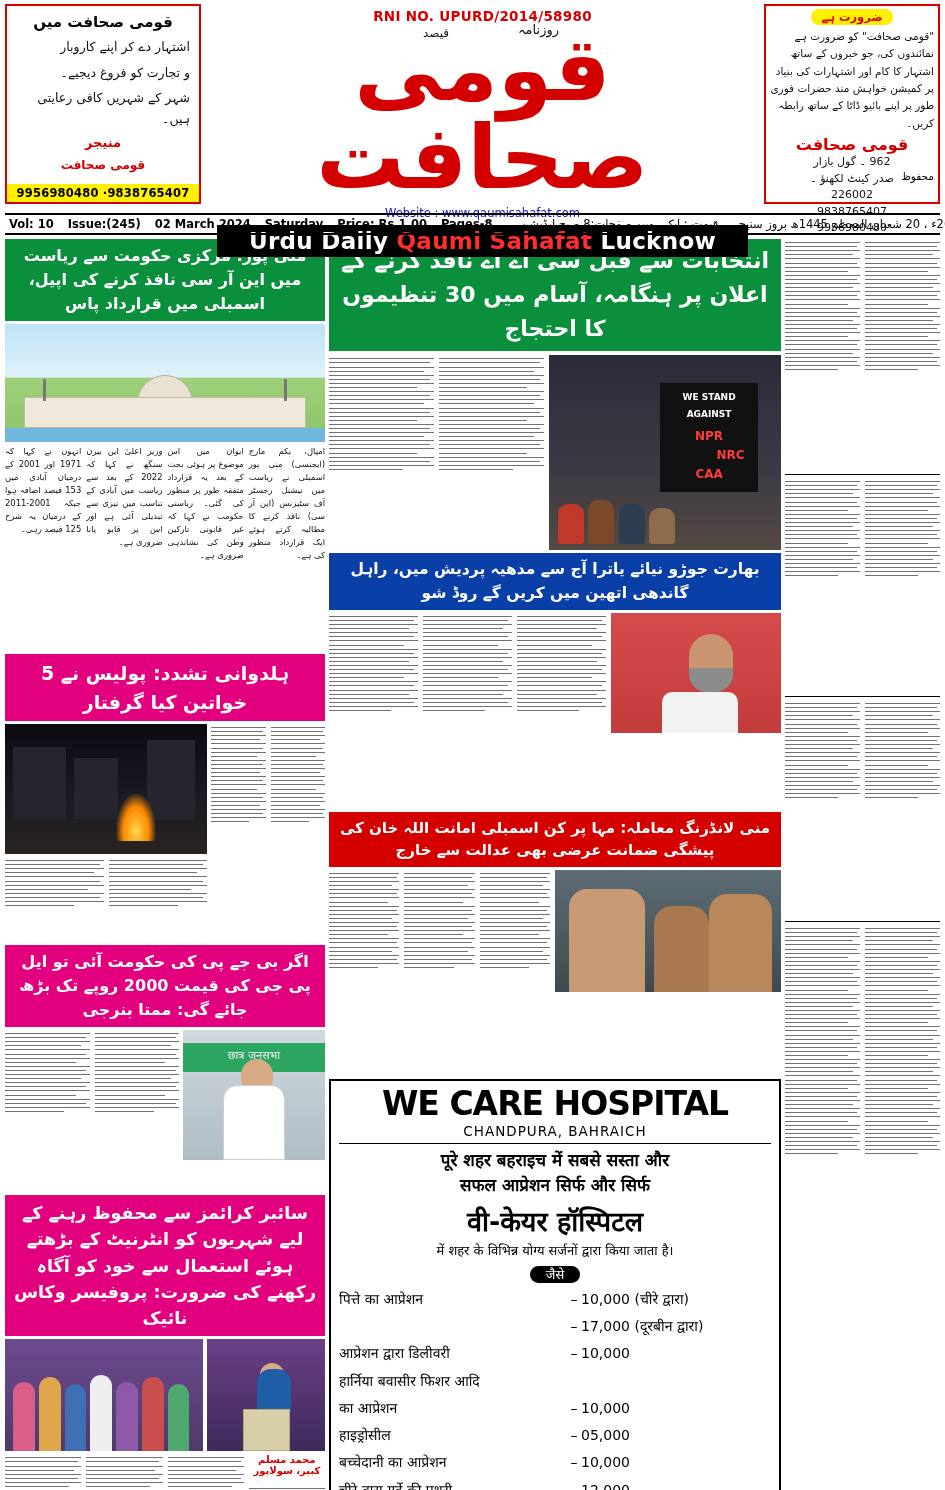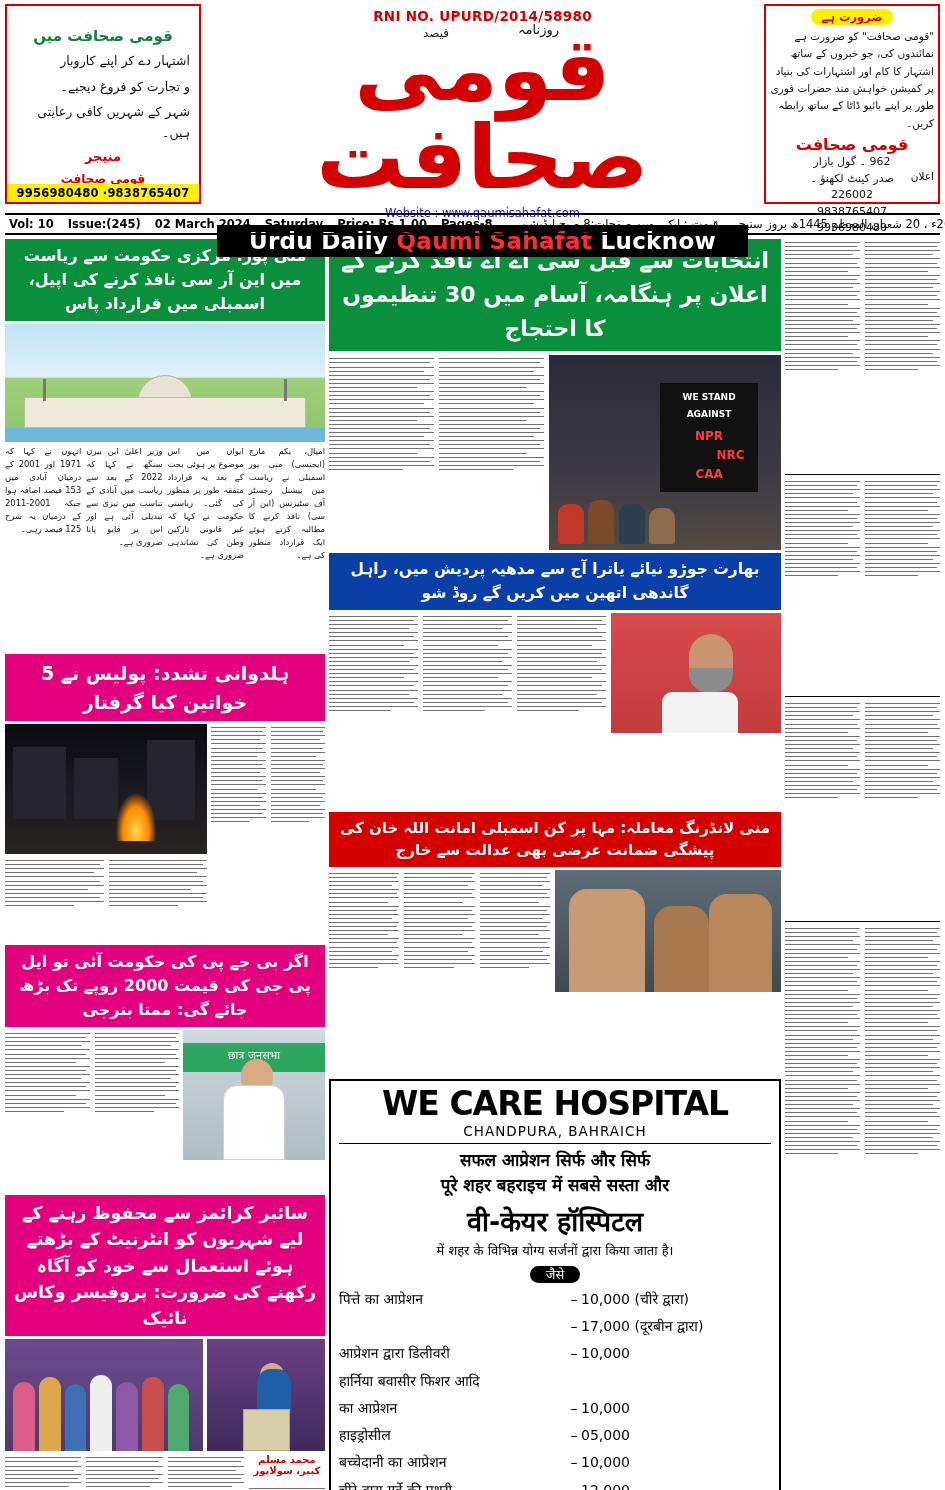--- a/index.html
+++ b/index.html
@@ -14,22 +14,22 @@
   .page { width:945px; height:1490px; position:relative; padding:4px 5px; }
 
   
   .masthead { display:flex; height:200px; border-bottom:0; }
   .mast-left {
     width:196px; border:2px solid #d40000; background:#ffffff;
     display:flex; flex-direction:column; align-items:center; justify-content:flex-start;
     padding:4px 3px 0 3px; position:relative;
   }
   .mast-left .ml-title {
-    color:#15803d; font-size:15px; font-weight:bold; text-align:left; direction:rtl;
-    line-height:1.35; margin-top:16px;
+    color:#000000; font-size:15px; font-weight:bold; text-align:left; direction:rtl;
+    line-height:1.35; margin-top:2px;
   }
   .mast-left .ml-body {
     color:#111; font-size:12.5px; text-align:right; direction:rtl; line-height:1.7;
     margin-top:4px; width:100%; padding-right:6px;
   }
   .mast-left .ml-sign {
     color:#d40000; font-size:13px; font-weight:bold; text-align:center; margin-top:5px;
     direction:rtl; line-height:1.4;
   }
   .mast-left .ml-phone {
@@ -194,21 +194,21 @@
 
     <div class="mast-right">
       <div class="mr-badge">ضرورت ہے</div>
       <div class="mr-body">"قومی صحافت" کو ضرورت ہے نمائندوں کی، جو خبروں کے ساتھ اشتہار کا کام اور اشتہارات کی بنیاد پر کمیشن خواہش مند حضرات فوری طور پر اپنے بائیو ڈاٹا کے ساتھ رابطہ کریں۔</div>
       <div class="mr-logo">قومی صحافت</div>
       <div class="mr-addr">962 ۔ گول بازار</div>
       <div class="mr-addr">صدر کینٹ لکھنؤ ۔</div>
       <div class="mr-addr">226002</div>
       <div class="mr-phones">9838765407</div>
       <div class="mr-phones">9956980480</div>
-      <div class="mr-mobile">اعلان</div>
+      <div class="mr-mobile">محفوظ</div>
     </div>
   </div>
 
   <div class="infobar">
     <span class="seg">Vol: 10</span>
     <span class="seg">Issue:(245)</span>
     <span class="seg">02 March  2024</span>
     <span class="seg">Saturday</span>
     <span class="seg">Price: Rs.1.00</span>
     <span class="seg">Pages-8</span>
@@ -718,22 +718,22 @@
           <div class="p" style="left:44%; width:24%; height:70%; background:#a8784f;"></div>
           <div class="p" style="right:4%; width:28%; height:80%; background:#b9875c;"></div>
         </div>
       </div>
 
       <div style="margin-top:4px; height:530px;">
         <div class="ad">
           <div class="ad-title">WE CARE HOSPITAL</div>
           <div class="ad-sub">CHANDPURA, BAHRAICH</div>
           <div class="ad-rule"></div>
+          <div class="ad-l1">पूरे शहर बहराइच में सबसे सस्ता और</div>
           <div class="ad-l1">सफल आप्रेशन सिर्फ और सिर्फ</div>
-          <div class="ad-l1">पूरे शहर बहराइच में सबसे सस्ता और</div>
           <div class="ad-l2">वी-केयर हॉस्पिटल</div>
           <div class="ad-l3">में शहर के विभिन्न योग्य सर्जनों द्वारा किया जाता है।</div>
           <div class="ad-jaise"><span>जैसे</span></div>
           <div class="ad-list">
             <div class="ad-row">
               <div class="n">पित्ते का आप्रेशन</div>
               <div class="d">–</div>
               <div class="v">10,000 (चीरे द्वारा)</div>
             </div>
             <div class="ad-row">

